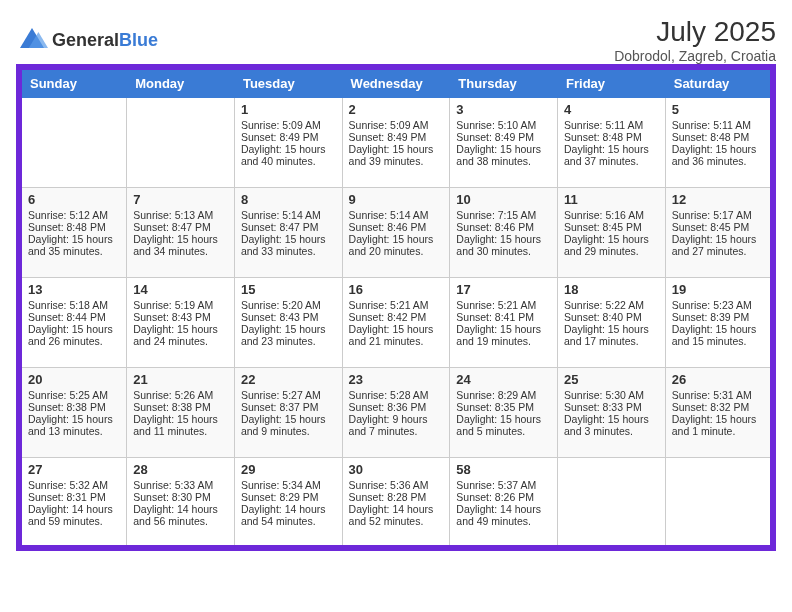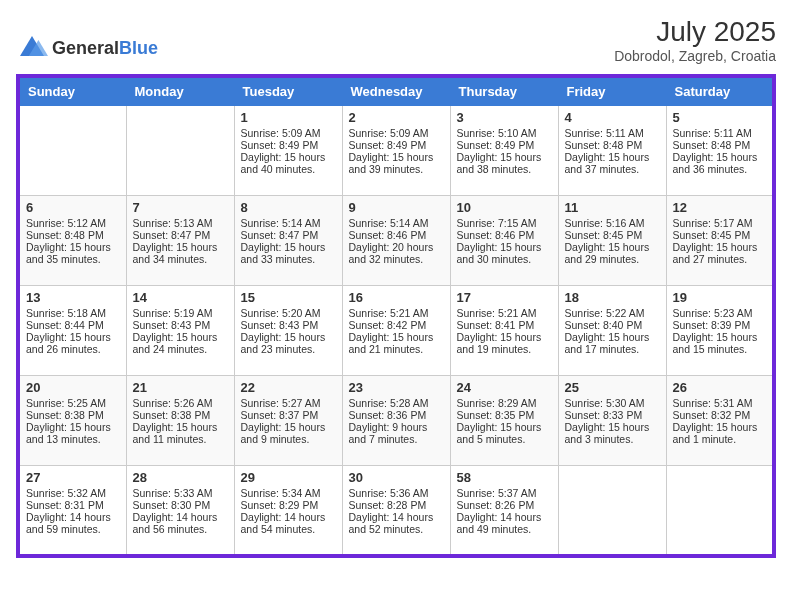--- a/index.html
+++ b/index.html
@@ -6,41 +6,40 @@
     body {
       font-family: Arial, sans-serif;
       background: #fff;
       width: 792px;
       min-height: 612px;
       padding: 16px;
     }
     .header {
       display: flex;
       justify-content: space-between;
-      align-items: flex-end;
-      margin-bottom: 10px;
+      align-items: center;
     }
     .logo {
       display: flex;
       align-items: center;
       gap: 4px;
     }
     .logo-text-general { font-size: 18px; font-weight: bold; color: #333; }
     .logo-text-blue { font-size: 18px; font-weight: bold; color: #3a7bd5; }
     .logo-icon {
       width: 32px;
       height: 32px;
     }
     .title-block { text-align: right; }
     .month-title { font-size: 28px; color: #333; font-weight: normal; }
     .location-title { font-size: 14px; color: #555; }
     .calendar {
       width: 100%;
       border-collapse: collapse;
-      border: 4px solid #6d28d9;
+      border: 6px solid #6d28d9;
       padding-left: 48px;
     }
     .calendar th {
       background-color: #3a7bd5;
       color: #fff;
       font-size: 13px;
       padding: 6px 8px;
       text-align: left;
       border: 1px solid #3a7bd5;
       font-weight: bold;
@@ -153,21 +152,21 @@
         <td>
           <span class="day-number">8</span>
           <div>Sunrise: 5:14 AM</div>
           <div>Sunset: 8:47 PM</div>
           <div>Daylight: 15 hours and 33 minutes.</div>
         </td>
         <td>
           <span class="day-number">9</span>
           <div>Sunrise: 5:14 AM</div>
           <div>Sunset: 8:46 PM</div>
-          <div>Daylight: 20 hours and 32 minutes.</div>
+          <div>Daylight: 15 hours and 20 minutes.</div>
         </td>
         <td>
           <span class="day-number">10</span>
           <div>Sunrise: 7:15 AM</div>
           <div>Sunset: 8:46 PM</div>
           <div>Daylight: 15 hours and 30 minutes.</div>
         </td>
         <td>
           <span class="day-number">11</span>
           <div>Sunrise: 5:16 AM</div>

